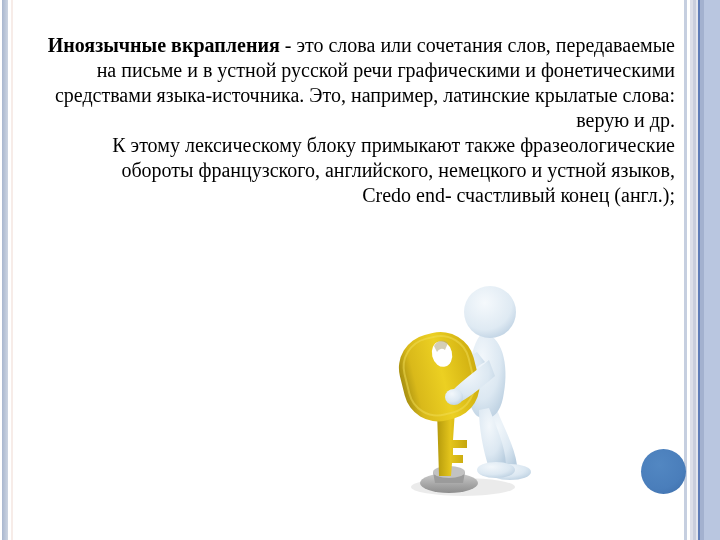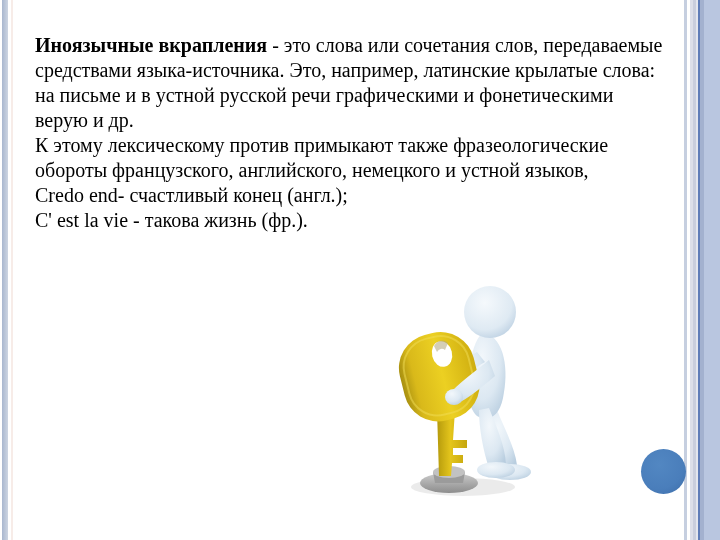--- a/index.html
+++ b/index.html
@@ -39,21 +39,21 @@
   .rs-g { left: 704px; width: 16px; background: #b9c6e0; }
   
   .body-text {
     position: absolute;
     left: 35px; top: 33px;
     width: 640px;
     color: #000000;
     font-size: 20px;
     line-height: 25px;
   }
-  .tline { white-space: nowrap; }
+  .tline { white-space: nowrap; text-align: right; }
   .term { font-weight: bold; }
   
   .blue-dot {
     position: absolute;
     left: 641px; top: 449px;
     width: 45px; height: 45px;
     border-radius: 50%;
     background: radial-gradient(circle at 40% 35%, #5287c2 0%, #4a7ebb 60%, #3c6ca8 100%);
   }
   
@@ -73,27 +73,26 @@
   <div class="rs rs-a"></div>
   <div class="rs rs-b"></div>
   <div class="rs rs-c"></div>
   <div class="rs rs-d"></div>
   <div class="rs rs-e"></div>
   <div class="rs rs-f"></div>
   <div class="rs rs-g"></div>
 
   <div class="body-text">
     <div class="tline"><span class="term">Иноязычные вкрапления</span><span> - это слова или сочетания слов, передаваемые</span></div>
+    <div class="tline">на письме и в устной русской речи графическими и фонетическими</div>
     <div class="tline">средствами языка-источника. Это, например, латинские крылатые слова:</div>
-    <div class="tline">на письме и в устной русской речи графическими и фонетическими</div>
     <div class="tline">верую и др.</div>
-    <div class="tline">К этому лексическому против примыкают также фразеологические</div>
+    <div class="tline">К этому лексическому блоку примыкают также фразеологические</div>
     <div class="tline">обороты французского, английского, немецкого и устной языков,</div>
     <div class="tline">Credo end- счастливый конец (англ.);</div>
-    <div class="tline">C' est la vie - такова жизнь (фр.).</div>
   </div>
 
   <svg class="figure-illustration" viewBox="0 0 165 225" xmlns="http://www.w3.org/2000/svg">
     <defs>
       <radialGradient id="figGrad" cx="38%" cy="30%" r="80%">
         <stop offset="0%" stop-color="#f2f7fb"></stop>
         <stop offset="60%" stop-color="#dce8f2"></stop>
         <stop offset="100%" stop-color="#b8cddf"></stop>
       </radialGradient>
       <radialGradient id="headGrad" cx="40%" cy="32%" r="80%">

